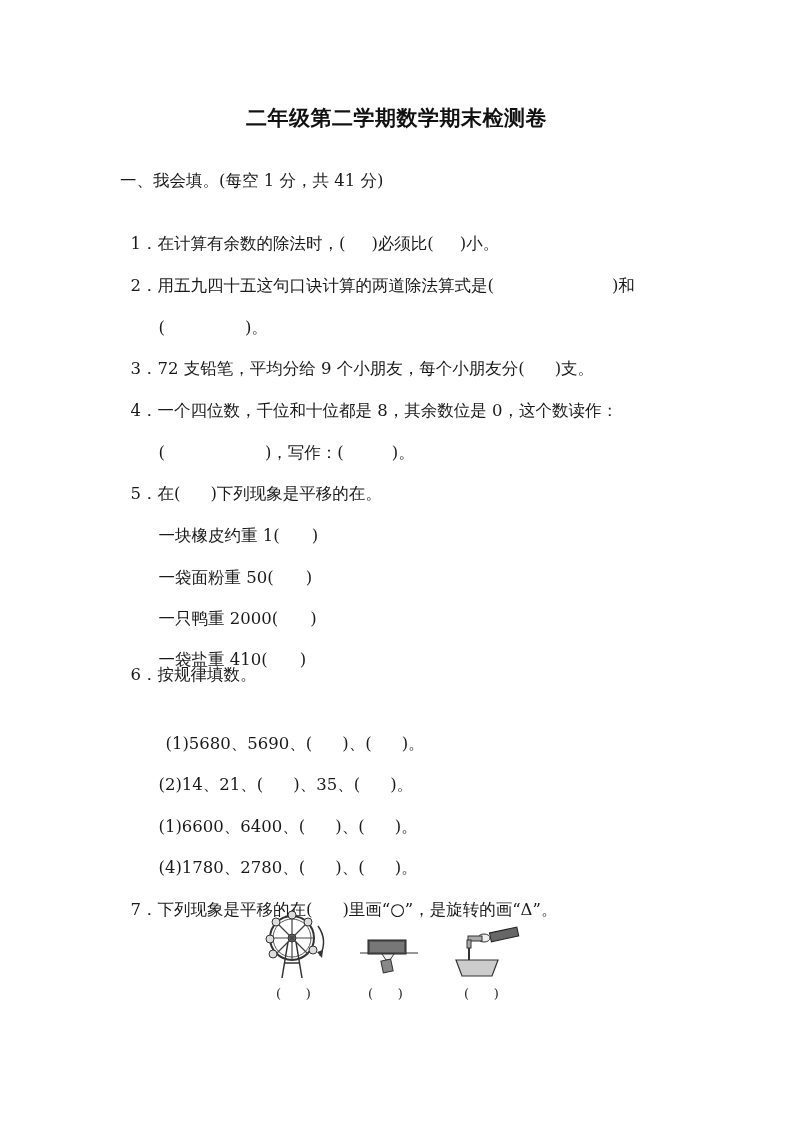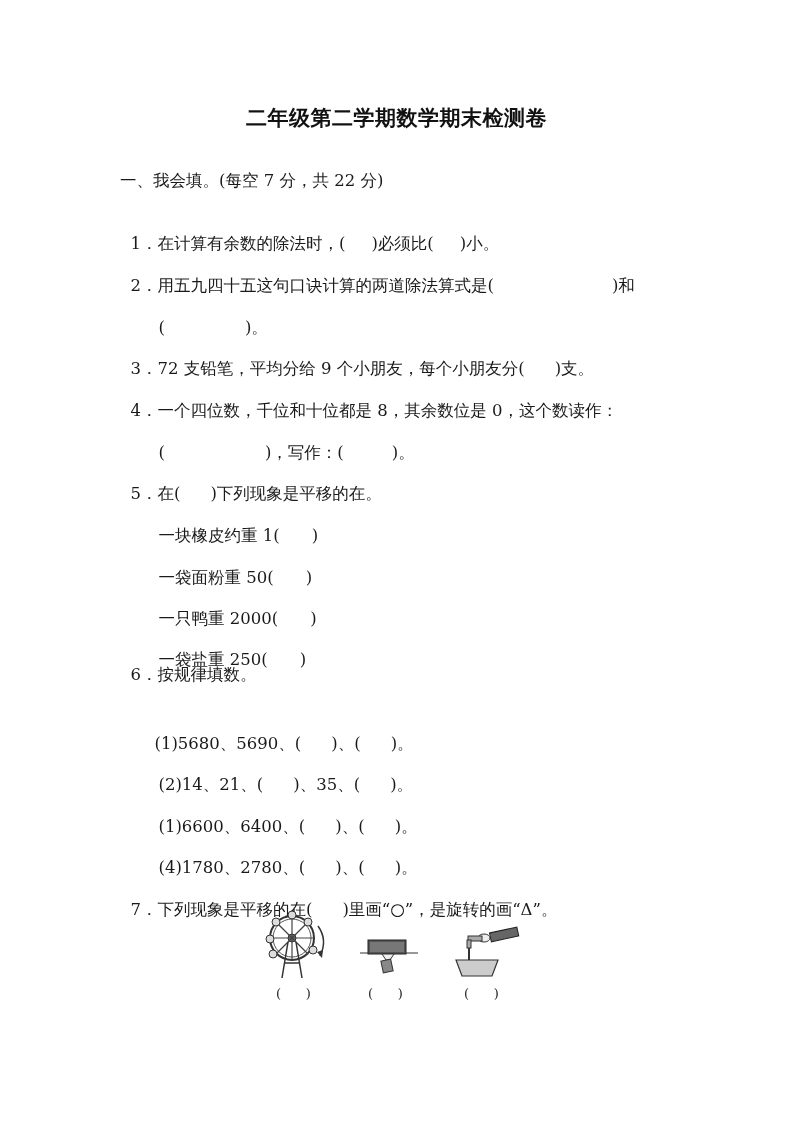--- a/index.html
+++ b/index.html
@@ -13,21 +13,21 @@
   .figs { position:absolute; top:908px; left:258px; width:280px; height:100px; }
   .fig { position:absolute; top:0; width:70px; height:100px; }
   .fig svg { display:block; }
   .paren { position:absolute; top:78px; font-size:13px; white-space:pre; }
 </style>
 </head>
 <body>
 
 <div class="title">二年级第二学期数学期末检测卷</div>
 
-<div class="line" style="top:170px;left:120px;">一、我会填。(每空 7 分，共 22 分)</div>
+<div class="line" style="top:170px;left:120px;">一、我会填。(每空 1 分，共 41 分)</div>
 
 <div class="line" style="top:211px;left:120px;">
   <span>1．</span><span>在计算有余数的除法时，(</span><span class="gap" style="width:26px"></span><span>)必须比(</span><span class="gap" style="width:26px"></span><span>)小。</span>
 </div>
 
 <div class="line" style="top:253px;left:120px;">
   <span>2．</span><span>用五九四十五这句口诀计算的两道除法算式是(</span><span class="gap" style="width:118px"></span><span>)和</span>
 </div>
 <div class="line" style="top:295px;left:148px;">
   <span>(</span><span class="gap" style="width:80px"></span><span>)。</span>
@@ -50,27 +50,27 @@
 <div class="line" style="top:503px;left:148px;">
   <span>一块橡皮约重 1(</span><span class="gap" style="width:32px"></span><span>)</span>
 </div>
 <div class="line" style="top:545px;left:148px;">
   <span>一袋面粉重 50(</span><span class="gap" style="width:32px"></span><span>)</span>
 </div>
 <div class="line" style="top:586px;left:148px;">
   <span>一只鸭重 2000(</span><span class="gap" style="width:32px"></span><span>)</span>
 </div>
 <div class="line" style="top:627px;left:148px;">
-  <span>一袋盐重 250(</span><span class="gap" style="width:32px"></span><span>)</span>
+  <span>一袋盐重 410(</span><span class="gap" style="width:32px"></span><span>)</span>
 </div>
 
 <div class="line" style="top:642px;left:120px;">
   <span>6．</span><span>按规律填数。</span>
 </div>
-<div class="line" style="top:711px;left:144px;">
+<div class="line" style="top:711px;left:155px;">
   <span>(1)5680、5690、(</span><span class="gap" style="width:30px"></span><span>)、(</span><span class="gap" style="width:30px"></span><span>)。</span>
 </div>
 <div class="line" style="top:752px;left:148px;">
   <span>(2)14、21、(</span><span class="gap" style="width:30px"></span><span>)、35、(</span><span class="gap" style="width:30px"></span><span>)。</span>
 </div>
 <div class="line" style="top:794px;left:148px;">
   <span>(1)6600、6400、(</span><span class="gap" style="width:30px"></span><span>)、(</span><span class="gap" style="width:30px"></span><span>)。</span>
 </div>
 <div class="line" style="top:835px;left:148px;">
   <span>(4)1780、2780、(</span><span class="gap" style="width:30px"></span><span>)、(</span><span class="gap" style="width:30px"></span><span>)。</span>

